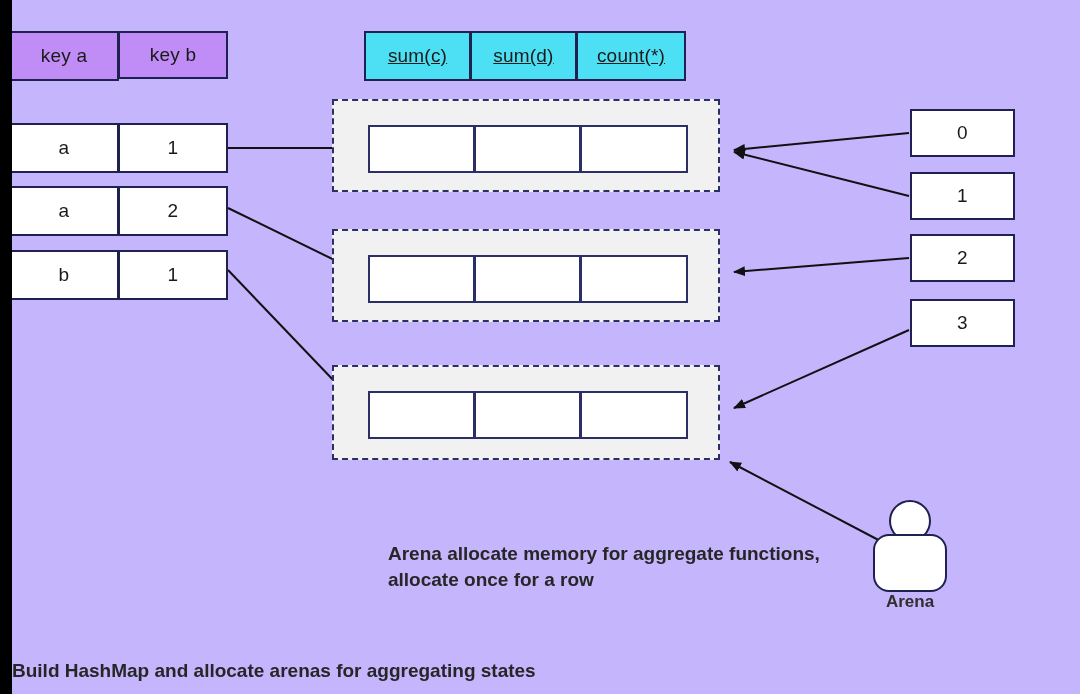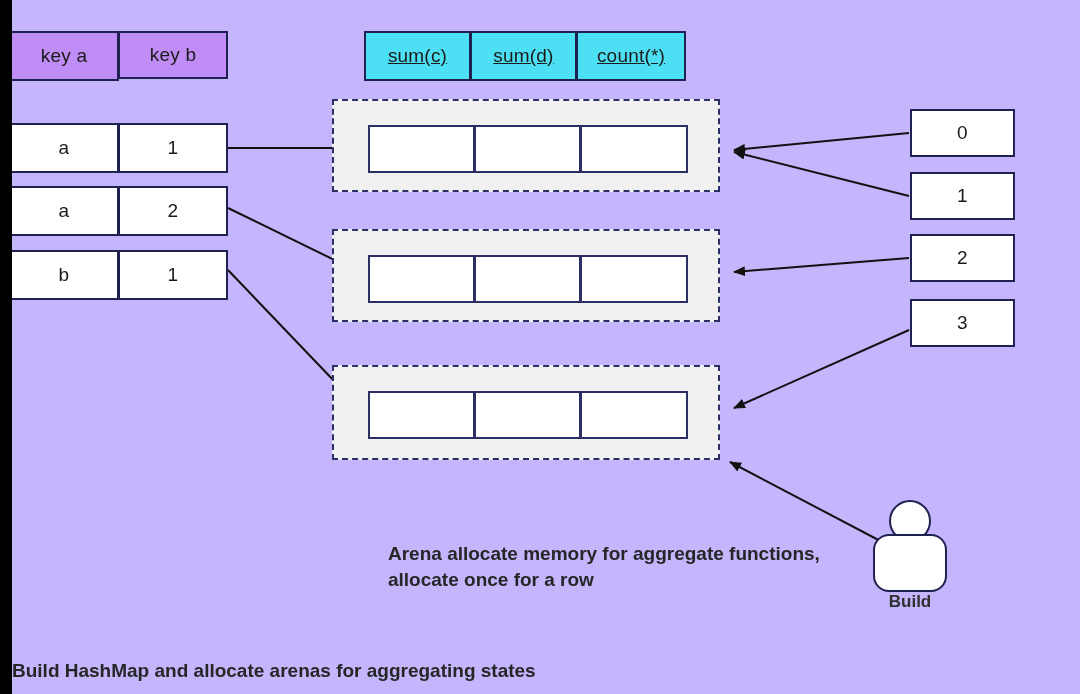--- a/index.html
+++ b/index.html
@@ -165,19 +165,19 @@
 
   <div class="cell" style="left:898px; top:109px; width:105px; height:48px;">0</div>
   <div class="cell" style="left:898px; top:172px; width:105px; height:48px;">1</div>
   <div class="cell" style="left:898px; top:234px; width:105px; height:48px;">2</div>
   <div class="cell" style="left:898px; top:299px; width:105px; height:48px;">3</div>
 
   <div class="person" style="left:861px; top:500px;">
     <div class="head"></div>
     <div class="body"></div>
   </div>
-  <div class="person-label" style="left:838px; top:592px;">Build</div>
+  <div class="person-label" style="left:838px; top:592px;">Arena</div>
 
   <div class="caption note" style="left:376px; top:541px;">Arena allocate memory for aggregate functions, allocate once for a row</div>
 
   <div class="caption title" style="top:658px;">Build HashMap and allocate arenas for aggregating states</div>
 
 </div>
 
 </body></html>

